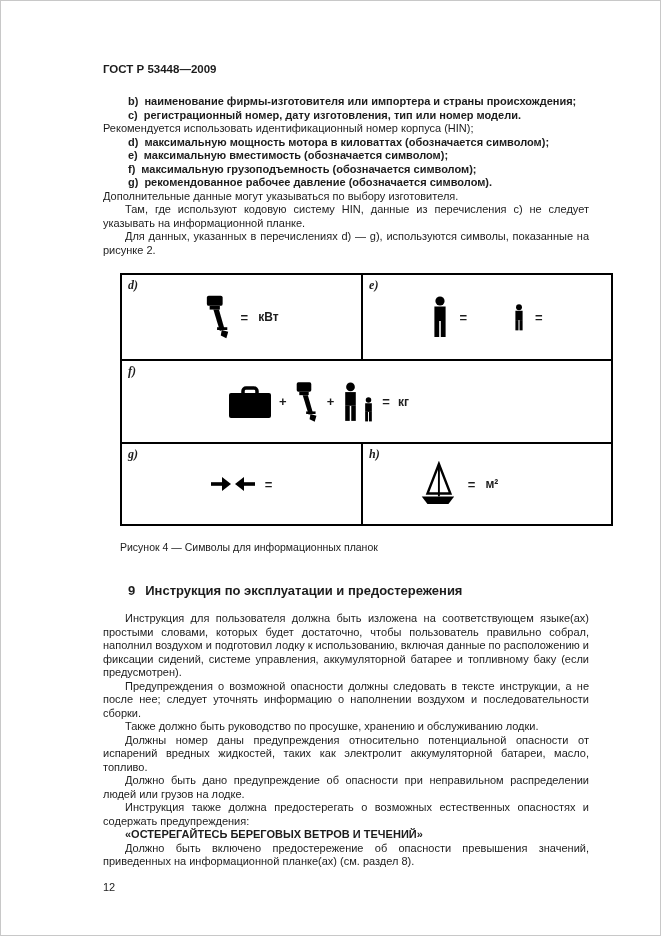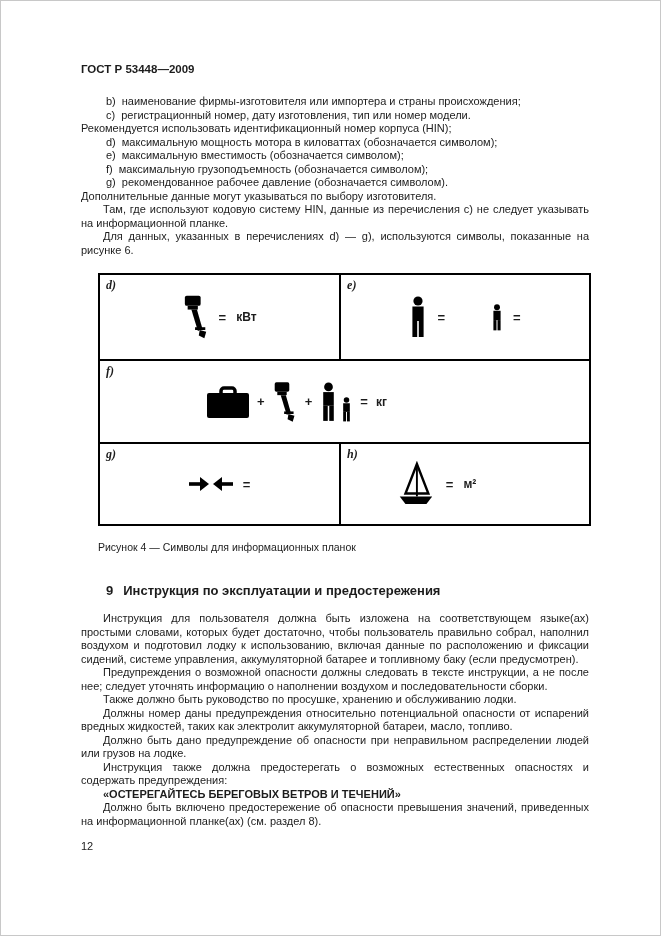--- a/index.html
+++ b/index.html
@@ -7,24 +7,24 @@
     width:661px; height:936px;
     background:#ffffff;
     border:1px solid #c8c8c8;
     box-sizing:border-box;
     font-family:"Liberation Sans", sans-serif;
     font-size:11px;
     color:#1c1c1c;
     position:relative;
     overflow:hidden;
   }
-  .content { padding:62px 71px 0 80px; }
+  .content { padding:62px 71px 0 80px;margin-left:22px; }
   .doc-header { font-weight:bold; font-size:11.5px; margin-bottom:20px; }
 
-  .li { padding-left:25px; line-height:13.5px; }
+  .li { padding-left:25px; line-height:13.5px;font-weight:bold; }
   .li-label { display:inline-block; margin-right:6px; }
   .flush { line-height:13.5px; }
   .para { margin:0; text-indent:22px; text-align:justify; line-height:13.5px; }
 
   
   .figure {
     margin:16px 0 0 17px;
     width:493px;
     border:2px solid #000;
     box-sizing:border-box;
@@ -93,21 +93,21 @@
       <span class="li-label">e)</span><span>максимальную вместимость (обозначается символом);</span>
     </div>
     <div class="li">
       <span class="li-label">f)</span><span>максимальную грузоподъемность (обозначается символом);</span>
     </div>
     <div class="li">
       <span class="li-label">g)</span><span>рекомендованное рабочее давление (обозначается символом).</span>
     </div>
     <div class="flush">Дополнительные данные могут указываться по выбору изготовителя.</div>
     <p class="para">Там, где используют кодовую систему HIN, данные из перечисления c) не следует указывать на информационной планке.</p>
-    <p class="para">Для данных, указанных в перечислениях d) — g), используются символы, показанные на рисунке 6.</p>
+    <p class="para">Для данных, указанных в перечислениях d) — g), используются символы, показанные на рисунке 2.</p>
 
     <div class="figure">
       <div class="fig-row row1">
         <div class="fig-cell w-left">
           <span class="cell-label">d)</span>
           <div class="cell-content">
             <span>
               <svg width="26" height="46" viewBox="0 0 28 46" fill="#000">
                 <rect x="2" y="0" width="17" height="11" rx="2"></rect>
                 <rect x="5" y="11" width="11" height="4"></rect>

